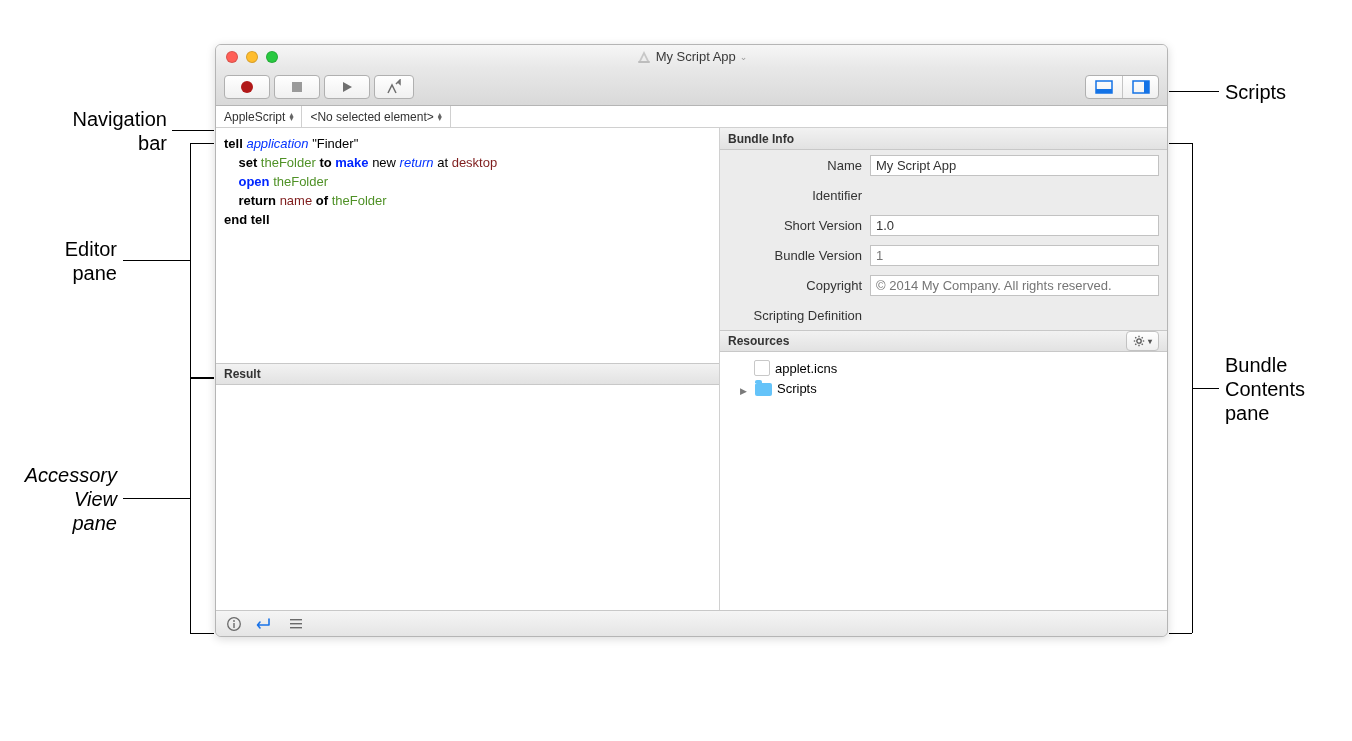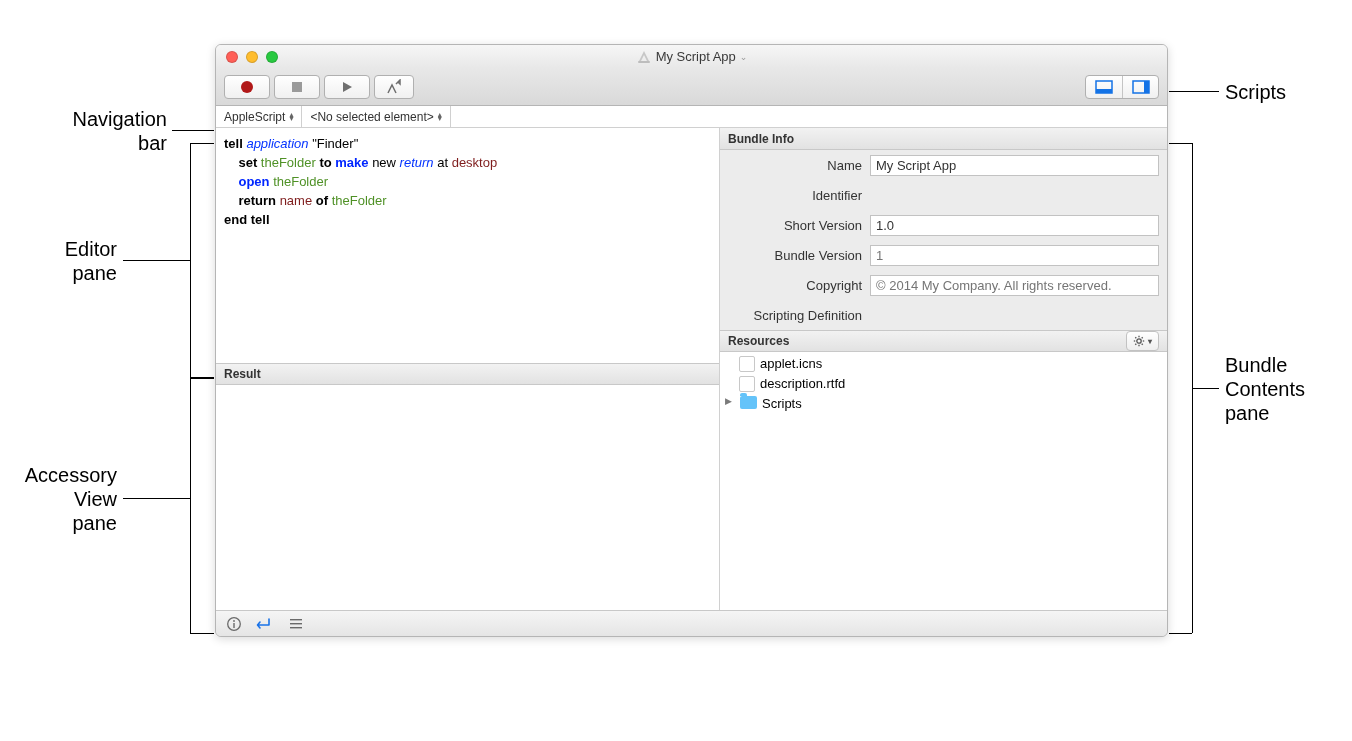--- a/index.html
+++ b/index.html
@@ -238,23 +238,23 @@
 
   
   .res-body {
     flex: 1;
     background: #fff;
     padding: 4px 0;
     font-size: 13px;
   }
   .res-row {
     display: flex;
-    align-items: flex-start;
+    align-items: flex-end;
     height: 20px;
-    padding-left: 19px;
+    padding-left: 34px;
     gap: 5px;
     cursor: default;
   }
   .res-row .tri {
     width: 10px;
     color: #7a7a7a;
     font-size: 9px;
     margin-left: -14px;
     margin-right: 0px;
     cursor: pointer;
@@ -311,21 +311,21 @@
   }
 
   
   svg { display:block; }
 </style>
 </head>
 <body>
 
 <div class="callout" style="left:12px; top:107px; width:155px;">Navigation<br>bar</div>
 <div class="callout" style="left:12px; top:237px; width:105px;">Editor<br>pane</div>
-<div class="callout" style="left:12px; top:463px; width:105px;">Accessory<br>View<br>pane</div>
+<div class="callout" style="left:12px; top:463px; width:105px;font-style:italic;">Accessory<br>View<br>pane</div>
 <div class="callout right" style="left:1225px; top:80px;">Scripts</div>
 <div class="callout right" style="left:1225px; top:353px;">Bundle<br>Contents<br>pane</div>
 
 <div class="callout-line" style="left:172px; top:130px; width:42px; height:1px;"></div>
 
 <div class="bracket" style="left:190px; top:143px; height:234px;"></div>
 <div class="bracket-top" style="left:190px; top:143px; width:24px;"></div>
 <div class="bracket-bot" style="left:190px; top:377px; width:24px;"></div>
 <div class="callout-line" style="left:123px; top:260px; width:67px; height:1px;"></div>
 
@@ -475,24 +475,20 @@
             </svg>
           <span style="font-size:8px;">▾</span>
         </span>
       </div>
       <div class="res-body">
         <div class="res-row">
           <span class="file-icon"></span>
           <span>applet.icns</span>
         </div>
         <div class="res-row">
-          <span class="file-icon"></span>
-          <span>description.rtfd</span>
-        </div>
-        <div class="res-row">
           <span class="tri">▶</span>
           <span class="folder-icon"></span>
           <span>Scripts</span>
         </div>
       </div>
     </div>
   </div>
 
   <div class="bottombar">
     <span class="bb-icon">

